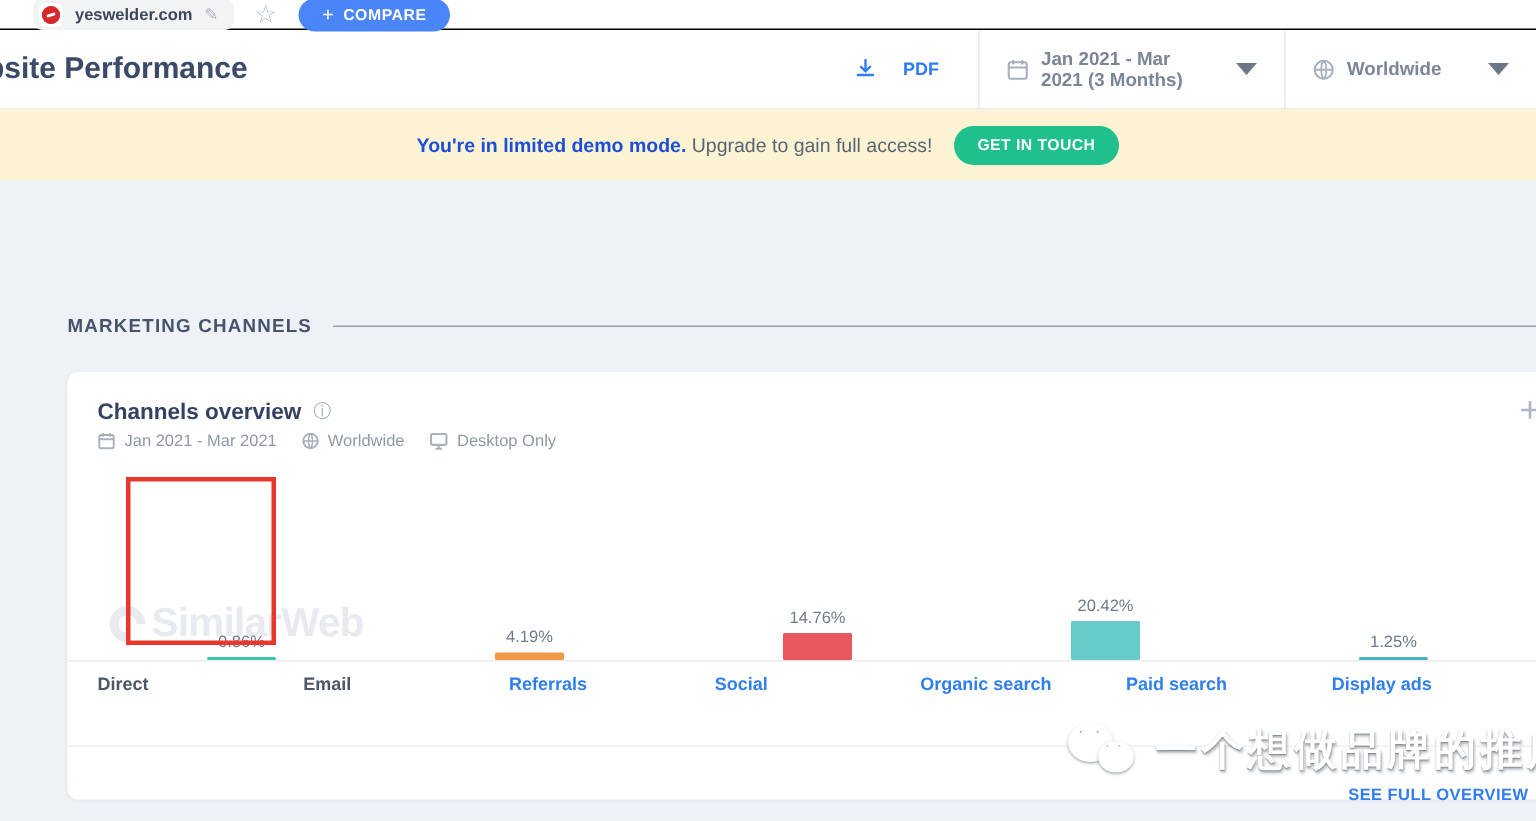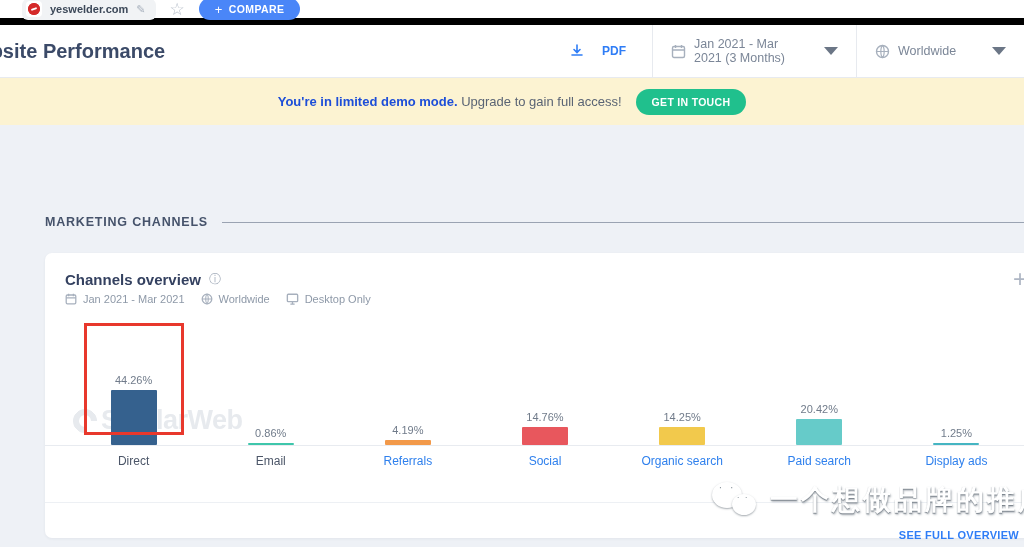--- a/index.html
+++ b/index.html
@@ -1,35 +1,35 @@
 <!DOCTYPE html>
 <html><head>
 <meta charset="utf-8">
 <style>
   * { margin:0; padding:0; box-sizing:border-box; }
   html,body { width:1024px; height:547px; overflow:hidden; font-family:"Liberation Sans", sans-serif; background:#eef1f6; }
 
   
-  .topstrip { height:25px; background:#fff; border-bottom:7px solid #000000; display:flex; align-items:center; padding-left:22px; gap:14px; }
+  .topstrip { height:20px; background:#fff; border-bottom:1px solid #000000; display:flex; align-items:center; padding-left:22px; gap:14px; }
   .domain-chip { display:flex; align-items:center; gap:8px; background:#f1f3f5; border-radius:6px; padding:3px 10px 3px 4px; height:21px; }
   .favicon-wrap { width:16px; height:16px; background:#fff; border-radius:4px; display:flex; align-items:center; justify-content:center; }
   .favicon { width:12px; height:12px; border-radius:50%; background:#d42a2a; box-shadow:inset 0 0 0 1.5px #d42a2a; position:relative; }
   .favicon:after { content:""; position:absolute; left:3px; top:5px; width:6px; height:2px; background:#fff; border-radius:1px; transform:rotate(-18deg); }
   .domain-text { font-size:11px; font-weight:bold; color:#3c4858; }
   .pencil-icon { font-size:11px; color:#aab3bf; }
   .star-icon { font-size:17px; color:#b7bfca; line-height:1; }
   .compare-btn { background:#4a86f8; color:#fff; border:none; border-radius:12px; height:22px; padding:0 16px; font-size:10.5px; font-weight:bold; letter-spacing:.4px; display:flex; align-items:center; gap:6px; cursor:pointer; }
   .compare-plus { font-size:13px; font-weight:normal; }
 
   
   .header { height:53px; background:#fff; border-bottom:1px solid #e7eaef; display:flex; align-items:stretch; }
   .page-title { font-size:20px; font-weight:600; color:#3b4a68; white-space:nowrap; margin-left:-39px; align-self:center; }
   .header-right { margin-left:auto; display:flex; align-items:stretch; }
   .pdf-btn { display:flex; align-items:center; gap:18px; color:#2f7df6; font-size:12px; font-weight:bold; padding:0 26px; cursor:pointer; }
-  .hdr-section { display:flex; align-items:center; gap:8px; border-left:1px solid #e7eaef; padding:0 18px; color:#7b8697; font-size:12.5px; cursor:pointer; }
+  .hdr-section { display:flex; align-items:center; gap:8px; border-left:1px solid #e7eaef; padding:0 18px; color:#7b8697; font-size:12.5px; cursor:pointer;font-weight:bold; }
   .tri-down { width:0; height:0; border-left:7px solid transparent; border-right:7px solid transparent; border-top:8px solid #6b7686; margin-left:8px; }
   .hdr-ico { color:#a7b0bd; display:flex; align-items:center; }
   .date-section { width:204px; }
   .region-section { width:168px; justify-content:flex-start; }
   .region-section .tri-down { margin-left:auto; }
 
   
   .banner { height:47px; background:#fcf3d2; display:flex; align-items:center; justify-content:center; gap:14px; }
   .banner-text { font-size:13px; color:#5a6474; }
   .banner-text b { color:#1d4ed8; }
@@ -52,21 +52,21 @@
   .meta-gap { width:4px; }
 
   
   .chart-wrap { position:relative; margin-top:48px; }
   .chart-cols { display:flex; align-items:flex-end; height:92px; padding:0 20px; position:relative; z-index:2; }
   .col { flex:1; display:flex; flex-direction:column; align-items:center; justify-content:flex-end; }
   .val { font-size:11px; color:#707b8a; margin-bottom:4px; }
   .bar { width:46px; border-radius:1px; }
   .axis-line { height:1px; background:#e8ebf0; }
   .chart-labels { display:flex; padding:8px 20px 0; }
-  .lab { flex:1; text-align:center; font-size:12px; color:#4c5668; }
+  .lab { flex:1; font-size:12px; color:#4c5668;font-weight:bold; }
   .lab.link { color:#2f80ed; cursor:pointer; }
   .sw-watermark { position:absolute; left:28px; top:52px; z-index:1; display:flex; align-items:center; font-size:27px; font-weight:bold; color:#e7eaee; letter-spacing:-.5px; }
   .sw-logo { width:24px; height:24px; border-radius:50%; border:6px solid #e7eaee; border-right-color:transparent; margin-right:4px; transform:rotate(45deg); }
   .highlight-box { position:absolute; left:39px; top:-30px; width:100px; height:112px; border:3px solid #e8382c; z-index:3; pointer-events:none; }
 
   
   .card-footer { position:absolute; left:0; right:0; bottom:0; height:36px; border-top:1px solid #edf0f4; display:flex; align-items:center; justify-content:flex-end; padding-right:26px; }
   .see-full { font-size:11px; font-weight:bold; letter-spacing:.3px; color:#2f7df6; cursor:pointer;margin-top:29px; }
 
   
@@ -178,38 +178,30 @@
     </div>
   </div>
 
   <div class="chart-wrap">
     <div class="sw-watermark">
       <span class="sw-logo"></span>
       <span>SimilarWeb</span>
     </div>
     <div class="chart-cols" id="chart-cols">
         <div class="col">
-          <div class="val">44.26%</div>
-          <div class="bar" style="height: 55.325px; background: rgb(53, 97, 142);"></div>
-        </div>
-        <div class="col">
           <div class="val">0.86%</div>
           <div class="bar" style="height: 2.5px; background: rgb(62, 198, 171);"></div>
         </div>
         <div class="col">
           <div class="val">4.19%</div>
           <div class="bar" style="height: 5.2375px; background: rgb(242, 153, 74);"></div>
         </div>
         <div class="col">
           <div class="val">14.76%</div>
           <div class="bar" style="height: 18.45px; background: rgb(232, 87, 93);"></div>
-        </div>
-        <div class="col">
-          <div class="val">14.25%</div>
-          <div class="bar" style="height: 17.8125px; background: rgb(242, 201, 76);"></div>
         </div>
         <div class="col">
           <div class="val">20.42%</div>
           <div class="bar" style="height: 25.525px; background: rgb(102, 203, 201);"></div>
         </div>
         <div class="col">
           <div class="val">1.25%</div>
           <div class="bar" style="height: 2.5px; background: rgb(69, 181, 194);"></div>
         </div>
       </div>

